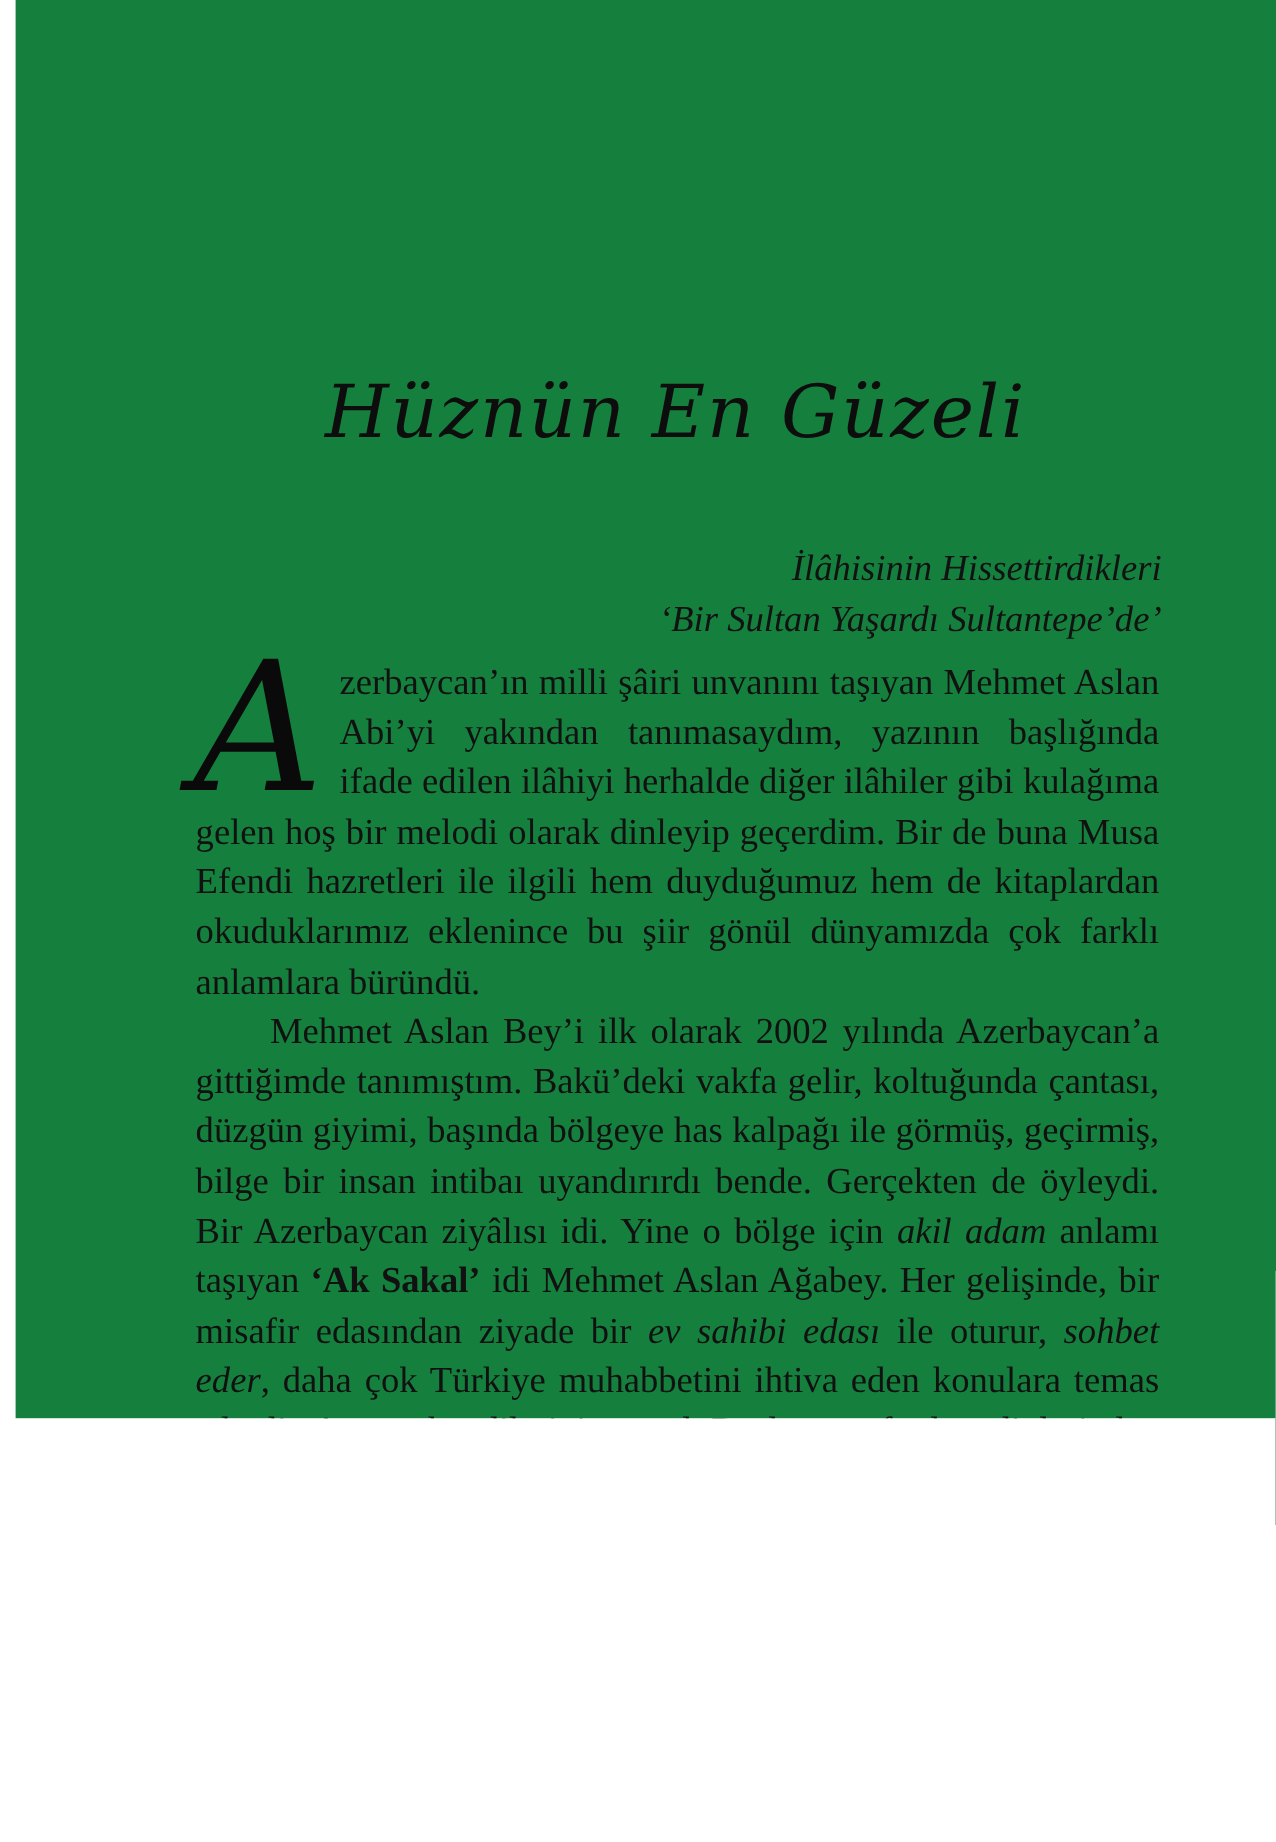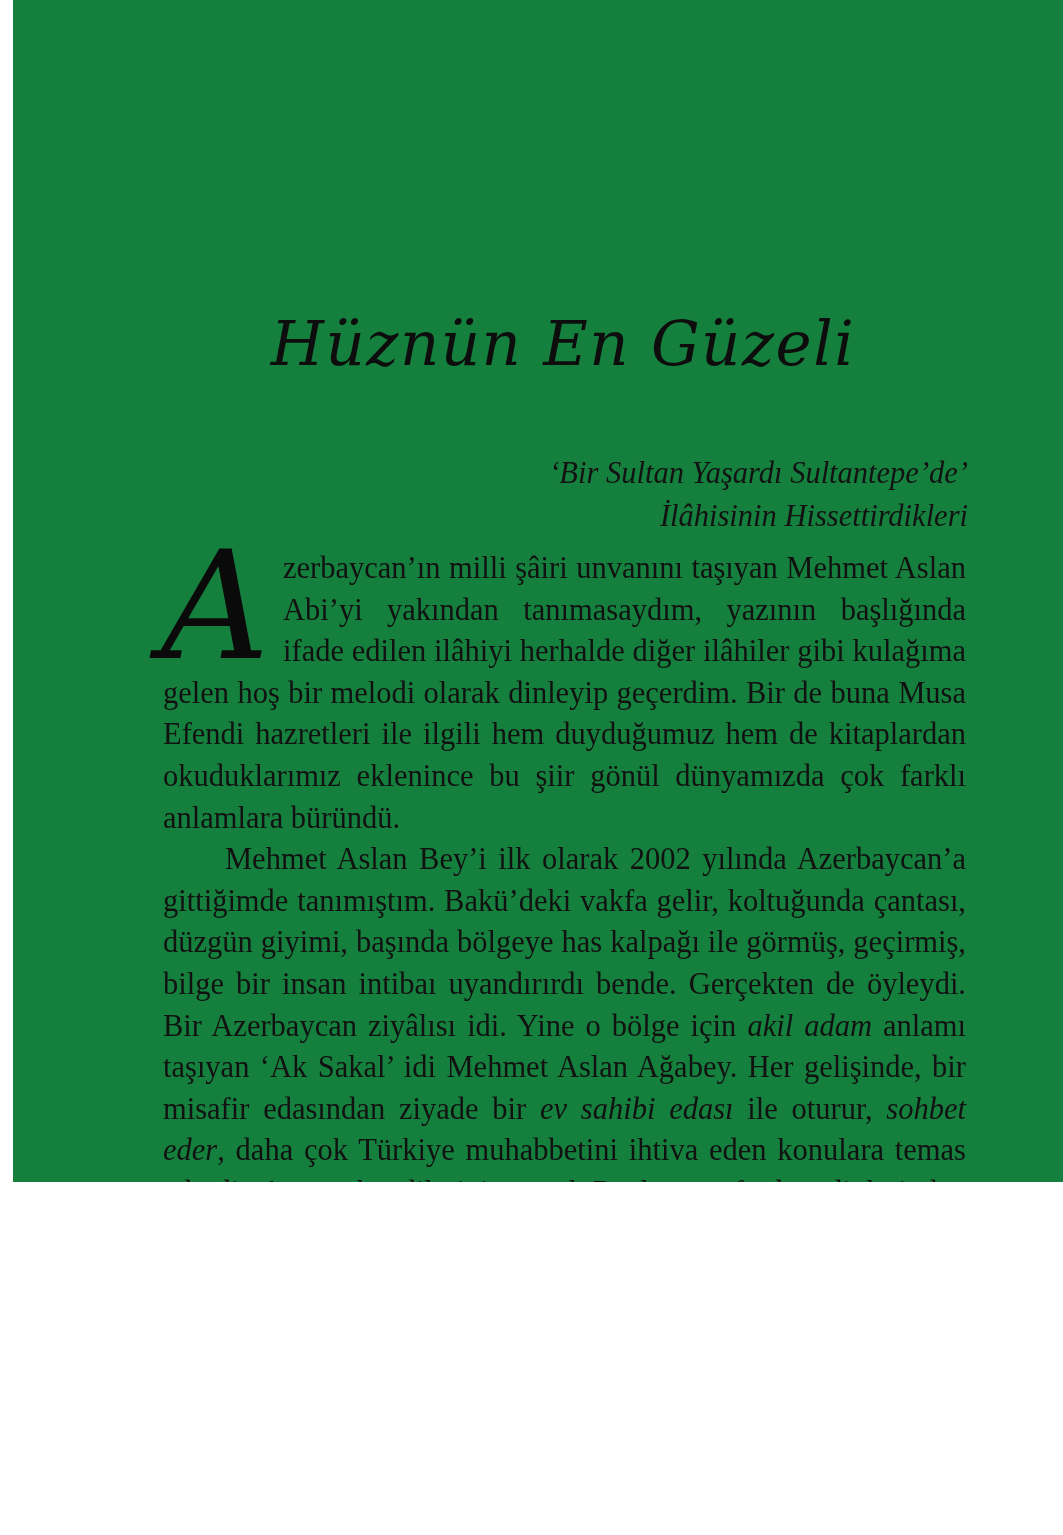--- a/index.html
+++ b/index.html
@@ -100,21 +100,21 @@
     font-family: "DejaVu Serif", "Liberation Serif", serif;
     font-style: italic;
     font-weight: 400;
     font-size: 150px;
     fill: #0a0a0a;
   }
 
   em.ital {
   }
   strong.bold {
-    font-weight: 400;
+    font-weight: 700;
   }
 
   
   .footer {
     position: absolute;
     left: 150px;
     top: 1385px;
     width: 803px;
     text-align: right;
     font-family: "Liberation Serif", "DejaVu Serif", serif;
@@ -128,22 +128,22 @@
   }
 </style>
 </head>
 <body>
 
 <div class="page">
 
   <h1 class="chapter-title">Hüznün En Güzeli</h1>
 
   <div class="epigraph">
+    <span class="epi-line">İlâhisinin Hissettirdikleri</span>
     <span class="epi-line">‘Bir Sultan Yaşardı Sultantepe’de’</span>
-    <span class="epi-line">İlâhisinin Hissettirdikleri</span>
   </div>
 
   <div class="body-block">
 
     <p class="body-par">
       <span class="dropcap">
         <svg viewBox="0 0 122 122" aria-hidden="true">
           <text class="dropcap-glyph" x="2" y="108">A</text>
         </svg>
       </span>

